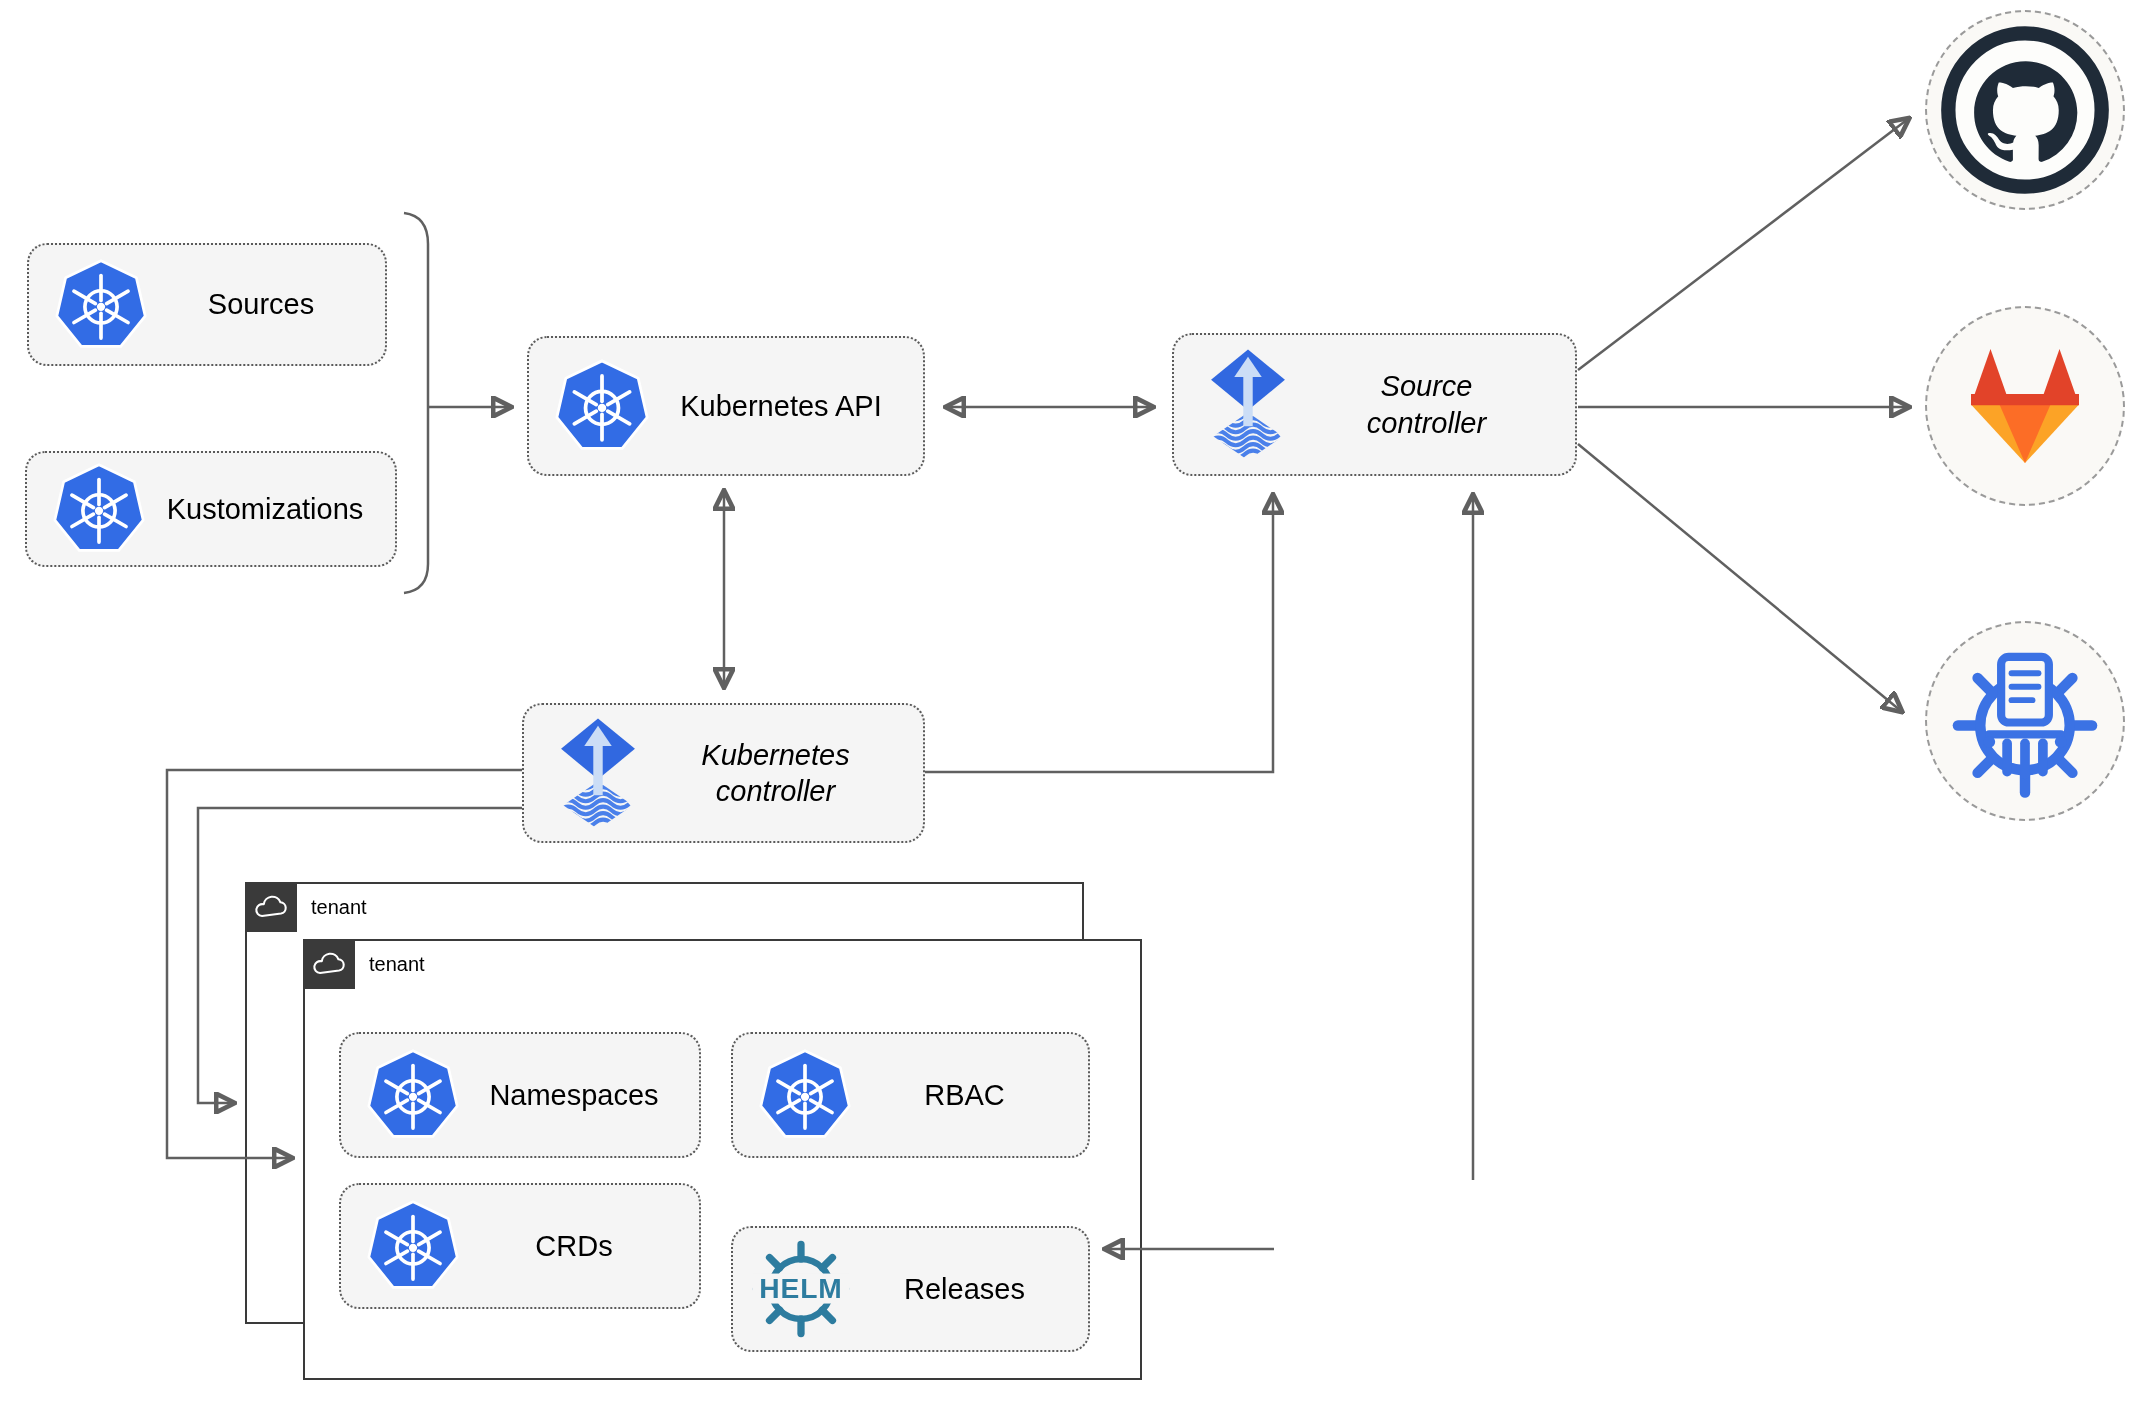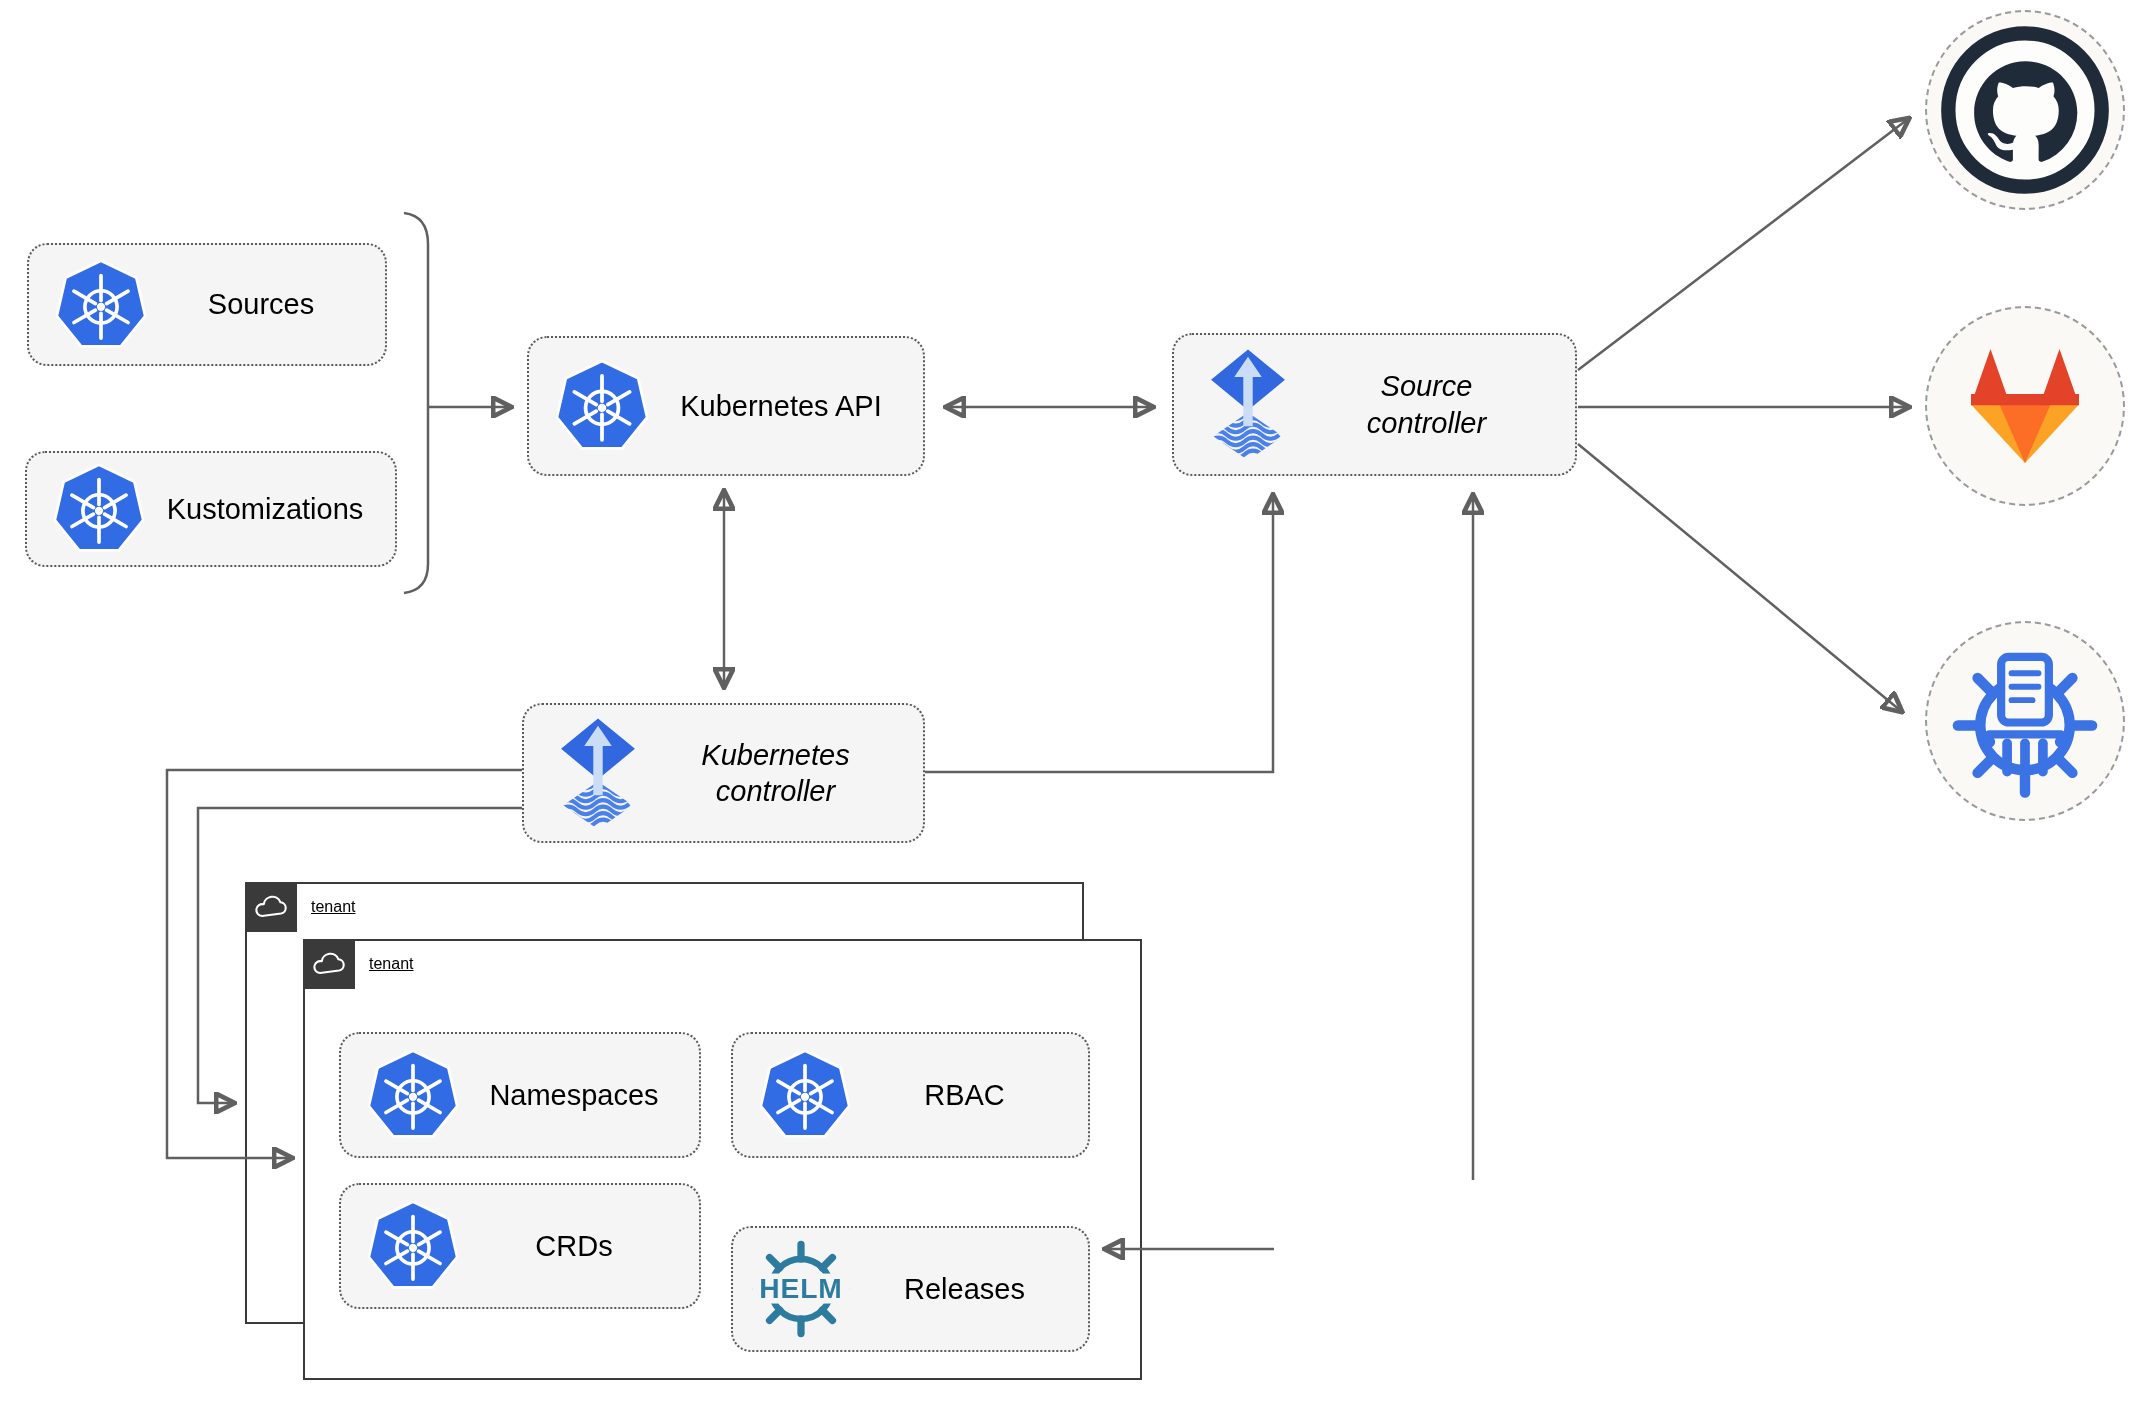--- a/index.html
+++ b/index.html
@@ -10,21 +10,21 @@
         border:2.5px dotted #5a5a5a;border-radius:20px;box-sizing:border-box;}
   .node .nicon{flex:none;margin-left:26px;}
   .node .flicon{flex:none;margin-left:34px;}
   .labelwrap{flex:1;display:flex;align-items:center;justify-content:center;padding:0 18px 0 8px;}
   .label{font-size:29px;color:#000;text-align:center;line-height:1.25;}
   .wrap2 .label{max-width:205px;font-style:italic;}
 
   .tenant{position:absolute;background:#ffffff;border:2px solid #3a3a3a;box-sizing:border-box;}
   .tenant-header{position:absolute;left:-2px;top:-2px;width:52px;height:50px;background:#3a3a3a;
                  display:flex;align-items:center;justify-content:center;}
-  .tenant-label{position:absolute;left:64px;top:0;height:46px;line-height:46px;font-size:16px;color:#000;text-decoration:underline;}
+  .tenant-label{position:absolute;left:64px;top:0;height:46px;line-height:46px;font-size:20px;color:#000;}
 
   .remote{position:absolute;width:200px;height:200px;border-radius:50%;border:2px dashed #9a9a9a;
           background:#faf9f6;box-sizing:border-box;display:flex;align-items:center;justify-content:center;}
 
   .overlay{position:absolute;left:0;top:0;pointer-events:none;}
   .overlay path{stroke:#606060;stroke-width:2.5;fill:none;}
   #symbol-defs{position:absolute;width:0;height:0;overflow:hidden;}
 </style>
 </head>
 <body>

